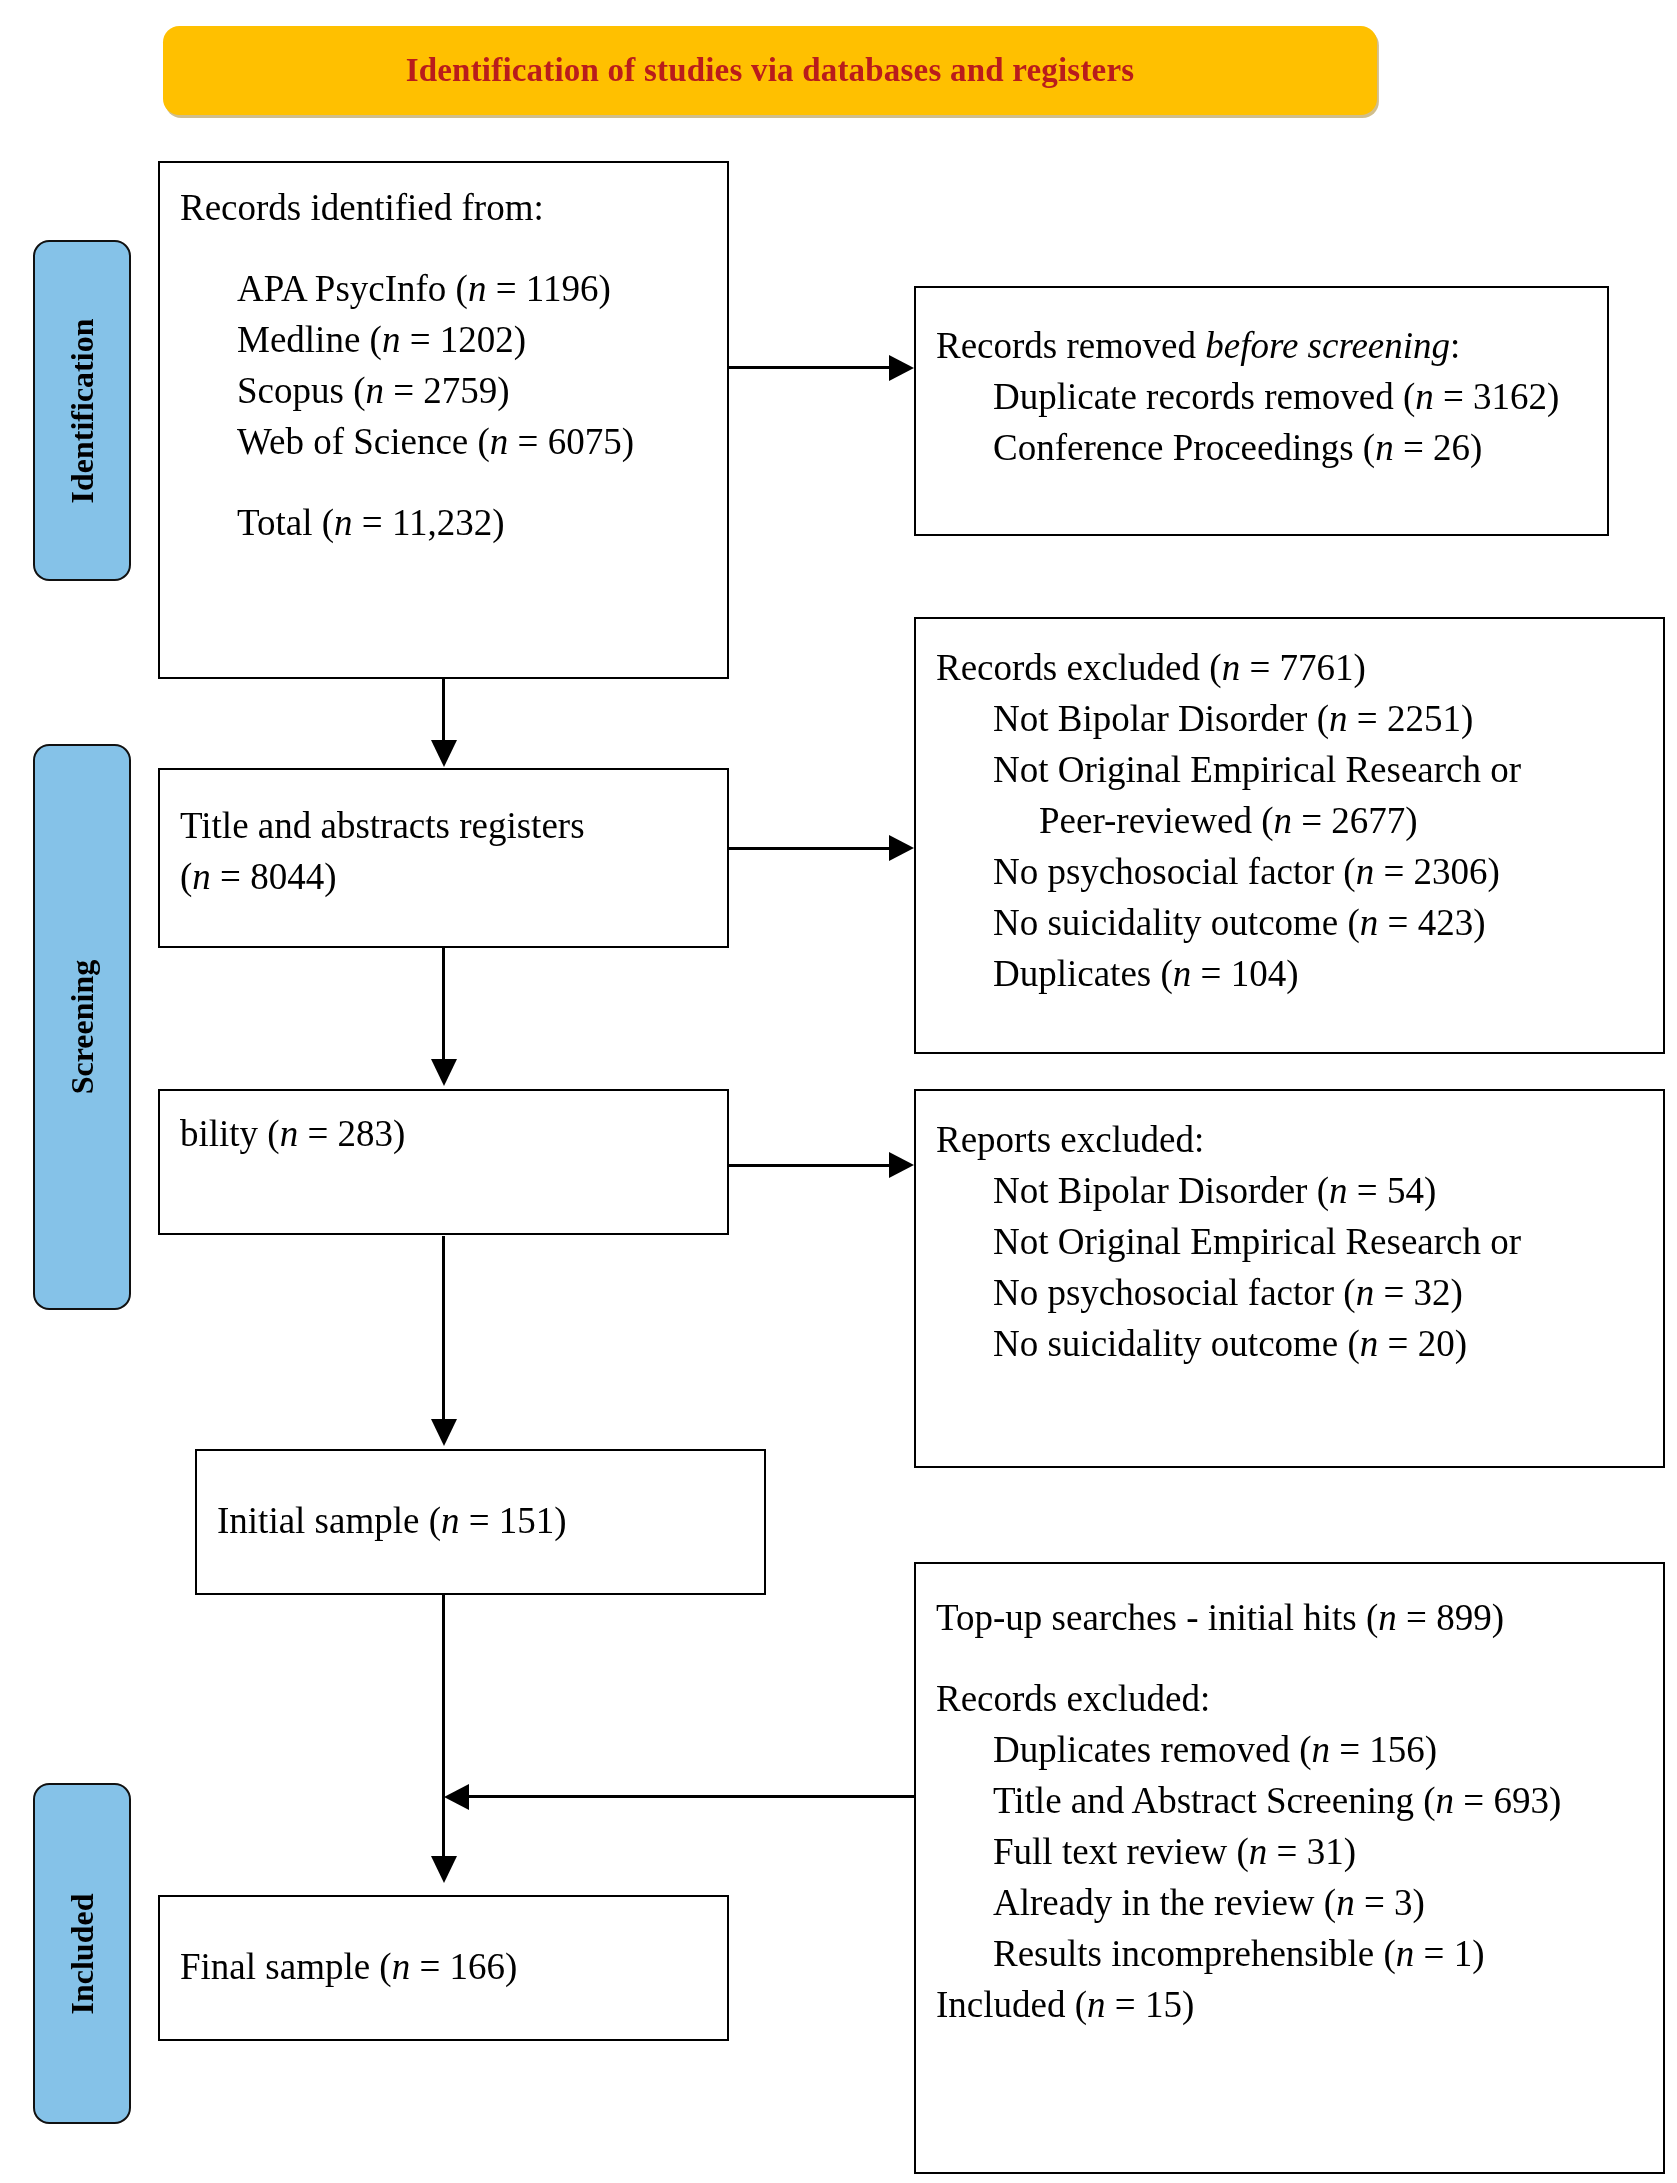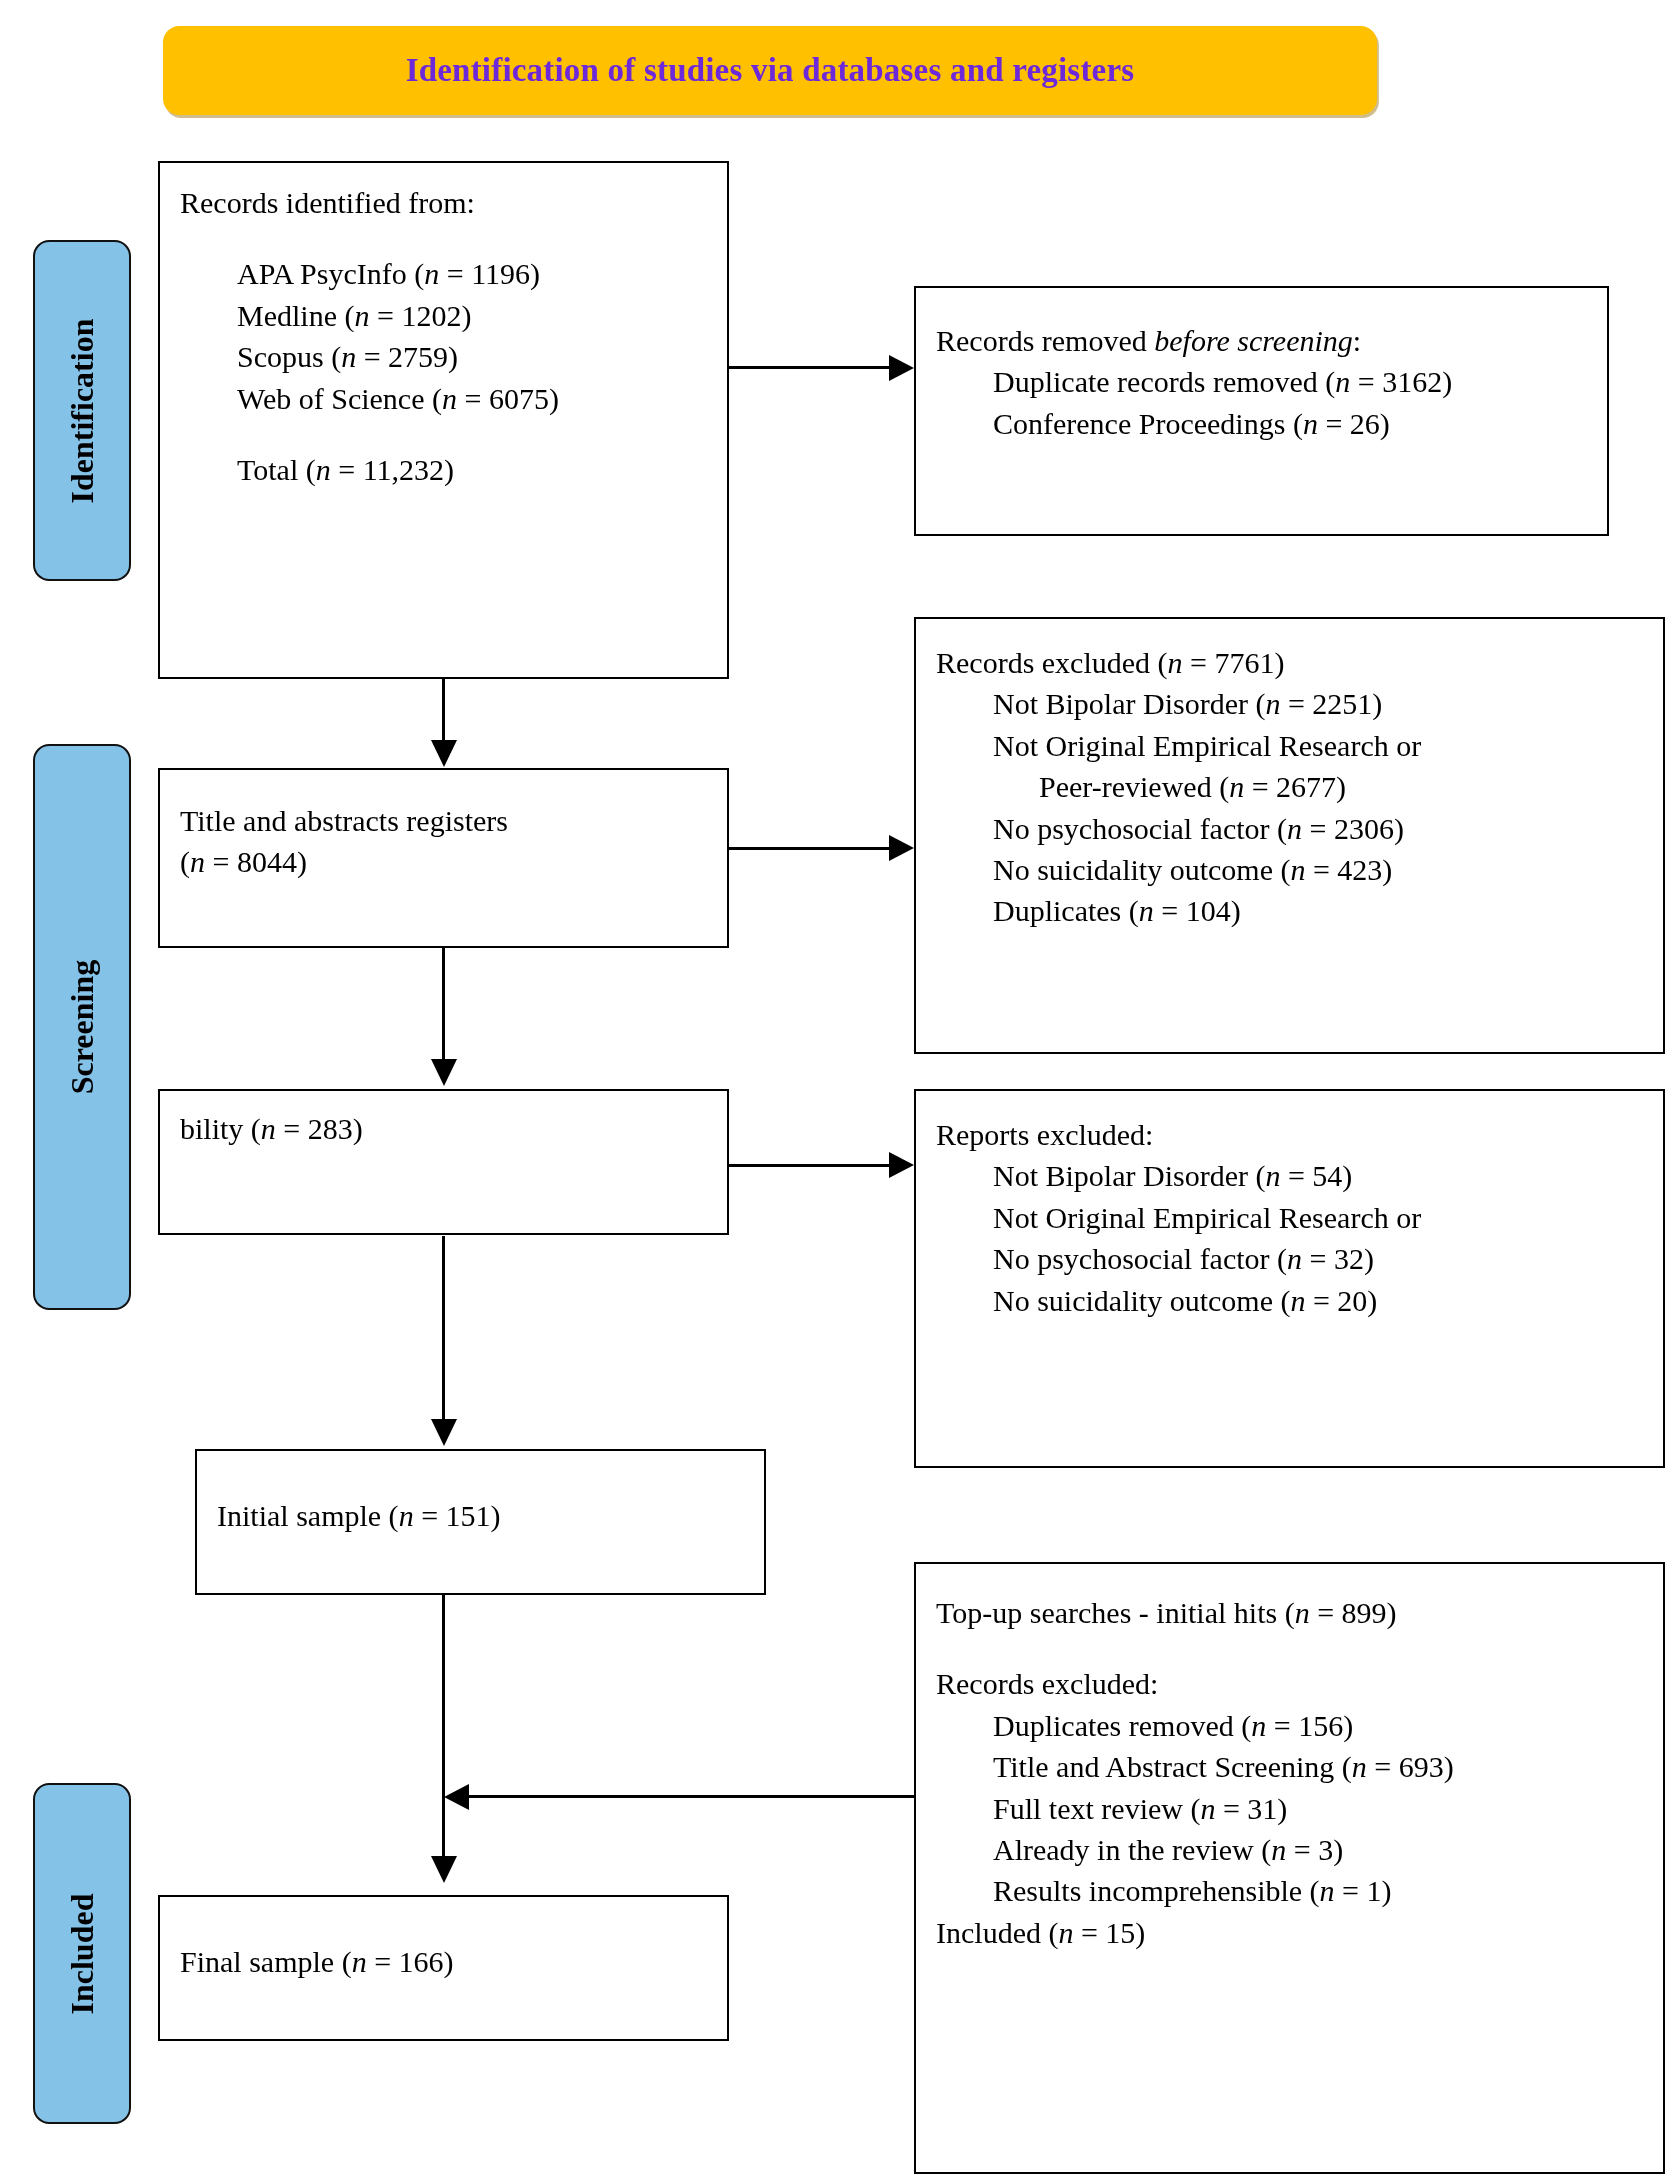--- a/index.html
+++ b/index.html
@@ -31,21 +31,21 @@
     border-radius: 16.3px;
     box-shadow: 1.9px 2.9px 0 rgba(150,110,0,0.45);
     display: flex;
     align-items: center;
     justify-content: center;
   }
   .banner-text {
     font-weight: bold;
     font-size: 33px;
     letter-spacing: 0.2px;
-    color: #6d28d9;
+    color: #b91c1c;
     text-align: center;
   }
 
   
   .stage {
     position: absolute;
     left: 33px;
     width: 98px;
     background: #85C2E8;
     border: 2.4px solid #111111;
@@ -65,21 +65,21 @@
 
   
   .box {
     position: absolute;
     background: #ffffff;
     border: 2.4px solid #000000;
     box-sizing: border-box;
   }
   .box-inner {
     padding: 19px 20px;
-    font-size: 30px;
+    font-size: 37px;
     line-height: 1.38;
   }
   .ln { white-space: nowrap; }
   .indent1 { padding-left: 57px; }
   .indent2 { padding-left: 103px; }
   .spacer { height: 30px; }
   i.it { font-style: italic; }
 
   
   .vline {

